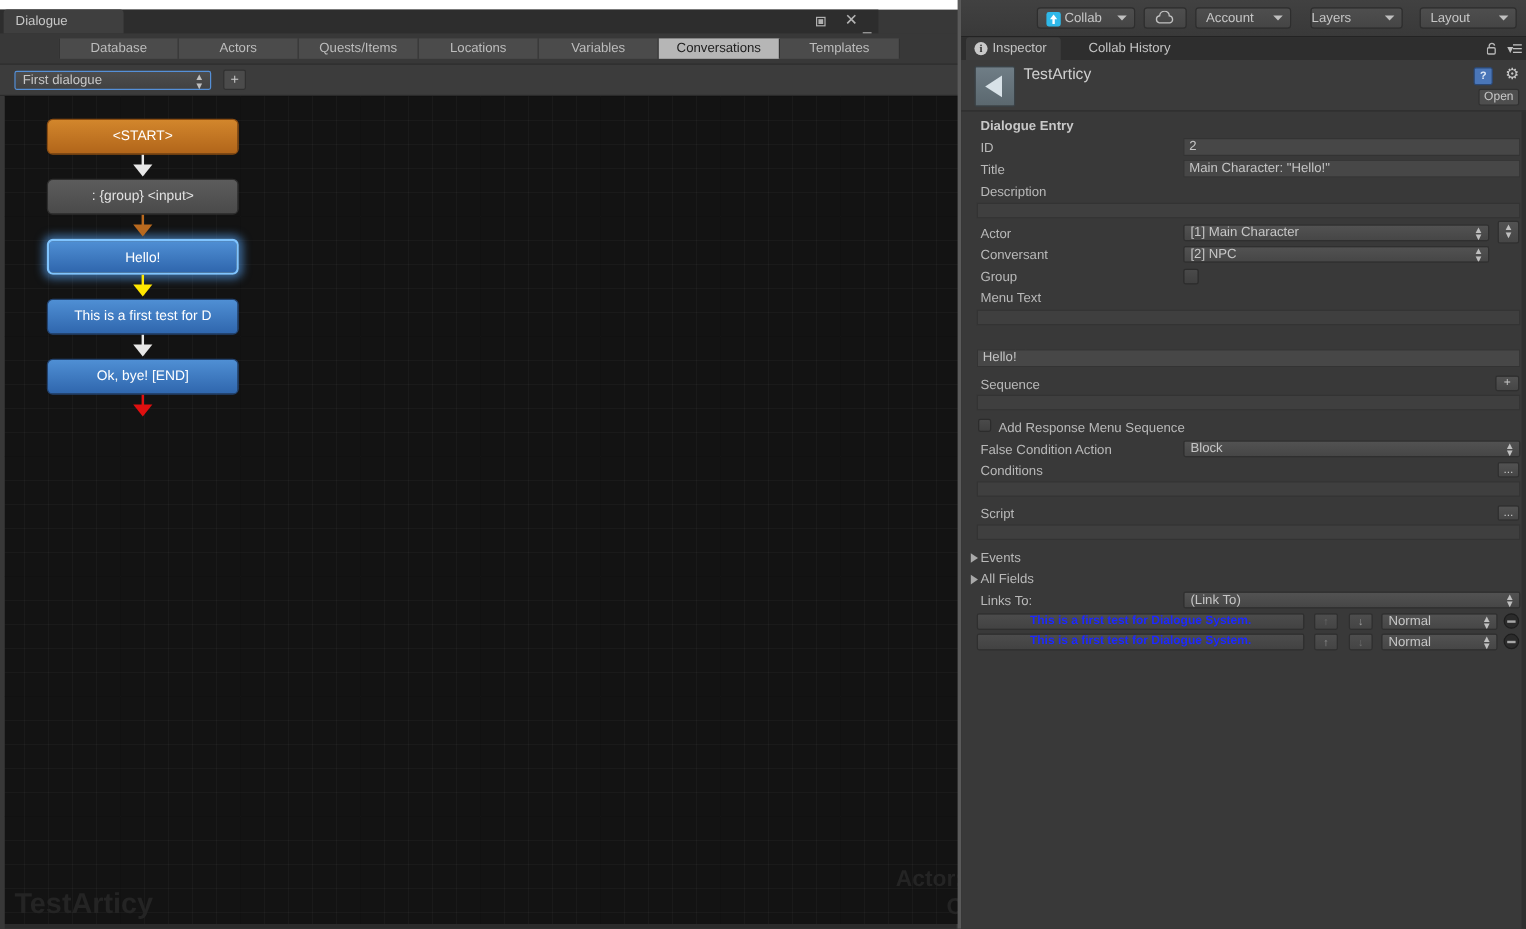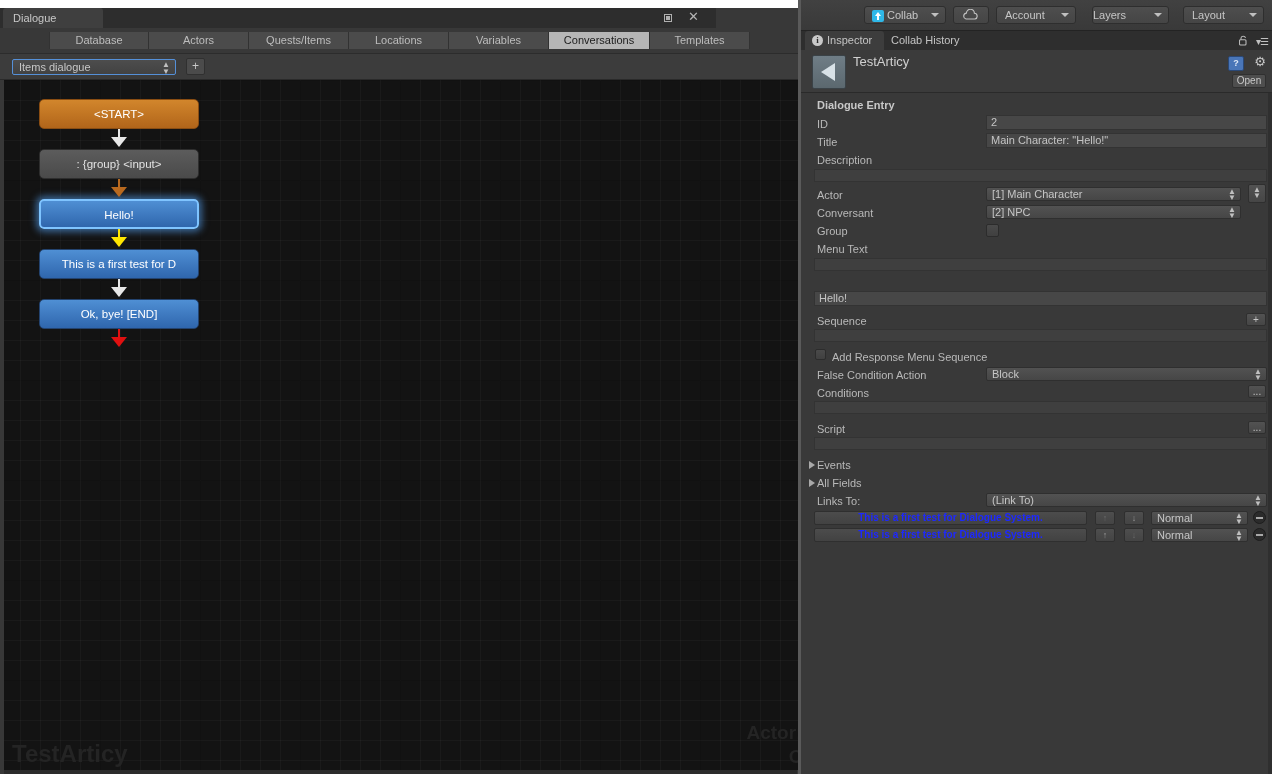--- a/index.html
+++ b/index.html
@@ -9,21 +9,21 @@
     font-family:"Liberation Sans","DejaVu Sans",sans-serif;
     font-size:11px;color:#b4b4b4;
     -webkit-font-smoothing:antialiased;
   }
   #root{position:relative;width:1272px;height:774px;background:#383838;}
 
   
   #left{position:absolute;left:0;top:0;width:801px;height:774px;background:#383838;}
   .white-strip{position:absolute;left:0;top:0;width:801px;height:8px;background:#ffffff;}
 
-  .win-tabbar{position:absolute;left:0;top:8px;width:716px;height:20px;background:#2d2d2d;}
+  .win-tabbar{position:absolute;left:0;top:8px;width:716px;height:20px;background:#2d2d2d;padding-left:16px;}
   .win-tab{position:absolute;left:3px;top:0px;width:100px;height:20px;background:#3f3f3f;
     border-top-left-radius:3px;border-top-right-radius:3px;
     box-sizing:border-box;padding-left:10px;line-height:20px;color:#c8c8c8;font-size:11px;}
   .win-btns{position:absolute;right:6px;top:3px;width:46px;height:14px;}
   .win-max{position:absolute;left:0;top:3px;width:8px;height:8px;border:1px solid #b0b0b0;box-sizing:border-box;}
   .win-max:after{content:"";position:absolute;left:1px;top:1px;right:1px;bottom:1px;background:#b0b0b0;}
   .win-close{position:absolute;left:24px;top:-1px;color:#b5b5b5;font-size:13px;line-height:14px;}
   .win-kebab{position:absolute;right:6px;top:18px;color:#b0b0b0;font-size:10px;letter-spacing:-1px;}
 
   .ed-tabrow{position:absolute;left:0;top:28px;width:801px;height:25px;background:#383838;}
@@ -182,21 +182,21 @@
           <div class="ed-tab" style="width: 100px;">Variables</div>
           <div class="ed-tab sel" style="width: 101px;">Conversations</div>
           <div class="ed-tab" style="width: 100px;">Templates</div>
         </div>
     </div>
 
     <div class="tb-sep"></div>
 
     <div class="toolbar2">
       <div class="dd-conv">
-        <span>Items dialogue</span>
+        <span>First dialogue</span>
         <span class="dd-arrows">▲<br>▼</span>
       </div>
       <div class="plus-btn">+</div>
       <div class="zoom-track"></div>
       <div class="zoom-knob"></div>
       <div class="zoom-val">1</div>
       <div class="lock-ico">
         <svg width="9" height="12" viewBox="0 0 9 12">
           <path d="M2 5 V3.2 A2.3 2.3 0 0 1 6.5 3.2" fill="none" stroke="#b8b8b8" stroke-width="1.1"></path>
           <rect x="0.5" y="5" width="6.5" height="5.5" rx="1" fill="none" stroke="#b8b8b8" stroke-width="1.1"></rect>
@@ -260,21 +260,21 @@
         <span>Layout</span>
         <span class="tri"></span>
       </div>
     </div>
 
     <div class="insp-tabbar">
       <div class="insp-tab active" style="left:4px;">
         <span class="info-dot">i</span>
         <span>Inspector</span>
       </div>
-      <div class="insp-tab" style="left:84px;padding-left:6px;">
+      <div class="insp-tab" style="left:100px;padding-left:6px;">
         <span>Collab History</span>
       </div>
       <div class="lock-i">
         <svg width="9" height="11" viewBox="0 0 9 11">
           <path d="M2 4.8 V3 A2.3 2.3 0 0 1 6.5 3" fill="none" stroke="#b8b8b8" stroke-width="1.1"></path>
           <rect x="0.5" y="4.8" width="6.5" height="5.2" rx="1" fill="none" stroke="#b8b8b8" stroke-width="1.1"></rect>
         </svg>
       </div>
       <div class="hamb">▾☰</div>
     </div>

